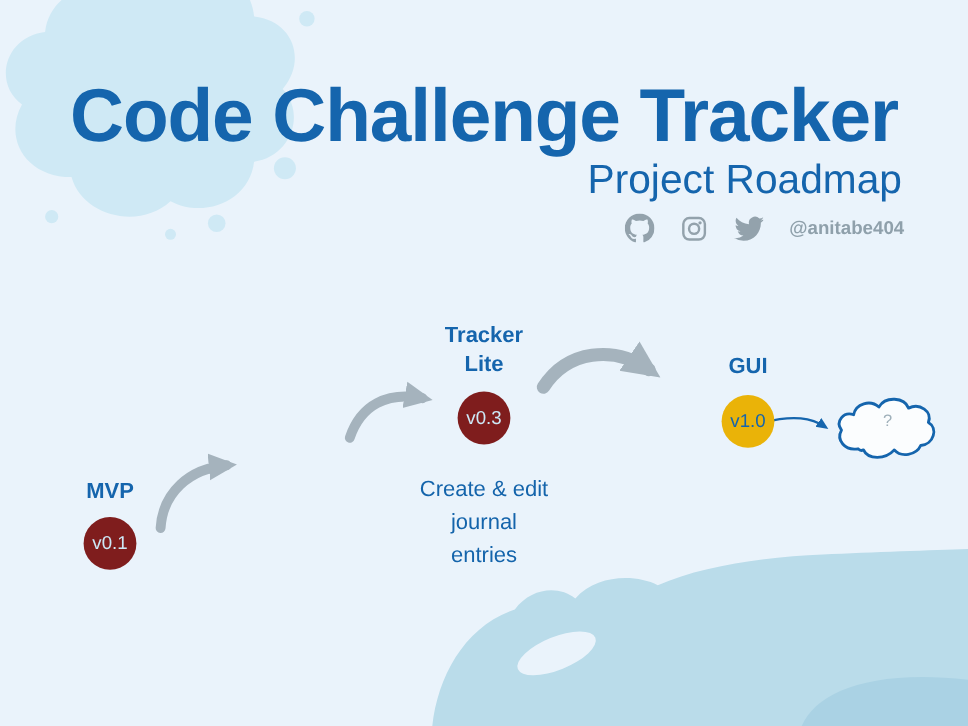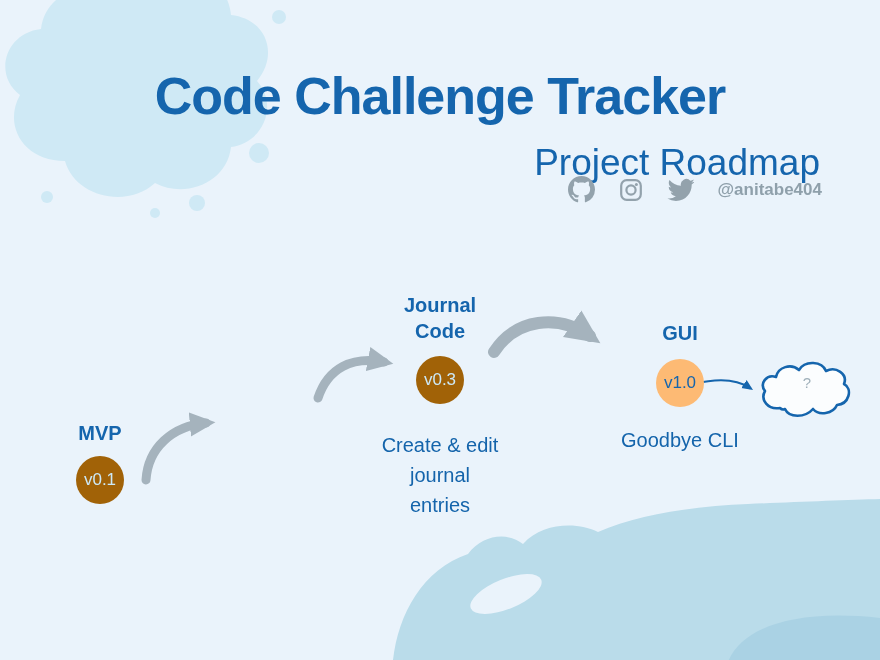--- a/index.html
+++ b/index.html
@@ -5,52 +5,52 @@
   html,body{margin:0;padding:0;background:#dfe9f2;}
   .canvas{
     position:relative;width:880px;height:660px;overflow:hidden;
     background:#eaf3fb;font-family:"Liberation Sans",sans-serif;
   }
   svg{display:block;}
 
   
   .title{
     position:absolute;top:66px;left:0;width:880px;margin:0;
-    text-align:center;font-size:52px;font-weight:700;letter-spacing:-1px;
+    text-align:center;font-size:68px;font-weight:700;letter-spacing:-1px;
     color:#1565ad;
   }
   .subtitle{
     position:absolute;top:142px;right:60px;margin:0;
     font-size:37px;font-weight:400;color:#1565ad;
   }
   .social{
-    position:absolute;top:176px;right:58px;
+    position:absolute;top:194px;right:58px;
     display:flex;align-items:center;gap:24px;
   }
   .handle{font-size:17px;font-weight:700;color:#8fa0ab;}
 
   
   .splatter{position:absolute;left:-25px;top:-55px;}
   .wave{position:absolute;left:378px;top:494px;}
   .corner-blob{position:absolute;left:728px;top:592px;}
   .arrows{position:absolute;left:0;top:0;pointer-events:none;}
 
   
   .milestone{position:absolute;display:flex;flex-direction:column;align-items:center;text-align:center;}
   .m-name{font-size:20px;font-weight:700;color:#1565ad;line-height:26px;}
   .m-circle{
     width:48px;height:48px;border-radius:50%;
     display:flex;align-items:center;justify-content:center;
     font-size:17px;
   }
-  .m-circle.dark{background:#a16207;color:#cde9f7;}
-  .m-circle.light{background:#fdba74;color:#1565ad;}
+  .m-circle.dark{background:#7f1d1d;color:#cde9f7;}
+  .m-circle.light{background:#eab308;color:#1565ad;}
   .m-desc{font-size:20px;line-height:1.5;color:#1464ab;}
 
-  .m0{left:15px;top:420px;width:170px;}
+  .m0{left:15px;top:434px;width:170px;}
   .m0 .m-name{margin-bottom:10px;}
   .m0 .m-desc{margin-top:14px;width:140px;}
 
   .m1{left:187px;top:316px;width:170px;}
   .m1 .m-name{max-width:112px;margin-bottom:10px;}
   .m1 .m-desc{margin-top:24px;width:132px;}
 
   .m2{left:355px;top:292px;width:170px;}
   .m2 .m-name{max-width:92px;margin-bottom:12px;}
   .m2 .m-desc{margin-top:26px;width:122px;}
@@ -122,29 +122,28 @@
     <path d="M694 384 C722 377 738 380 750 388" fill="none" stroke="#1565ad" stroke-width="2.2" stroke-linecap="round" marker-end="url(#ah-blue)"></path>
   </svg>
 
   <div class="milestone m0">
     <div class="m-name">MVP</div>
     <div class="m-circle dark">v0.1</div>
   </div>
 
 
   <div class="milestone m2">
-    <div class="m-name">Journal Code</div>
+    <div class="m-name">Tracker Lite</div>
     <div class="m-circle dark">v0.3</div>
     <div class="m-desc">Create &amp; edit journal entries</div>
   </div>
 
   <div class="milestone m3">
     <div class="m-name">GUI</div>
     <div class="m-circle light">v1.0</div>
-    <div class="m-desc">Goodbye CLI</div>
   </div>
 
   <div class="cloud-wrap">
     <svg width="102" height="66" viewBox="0 0 102 66">
       <path d="M24 50 C12 52 4 42 9 33 C3 25 11 16 20 19 C22 9 35 5 43 12 C49 2 66 3 70 13 C80 8 92 16 88 26 C97 31 93 46 81 47 C77 56 63 58 57 51 C49 60 33 60 29 51 C27 52 25 51 24 50 Z" fill="#fbfdfe" stroke="#1565ad" stroke-width="2.6" stroke-linejoin="round"></path>
     </svg>
     <span class="cloud-q">?</span>
   </div>
 
 </div>

